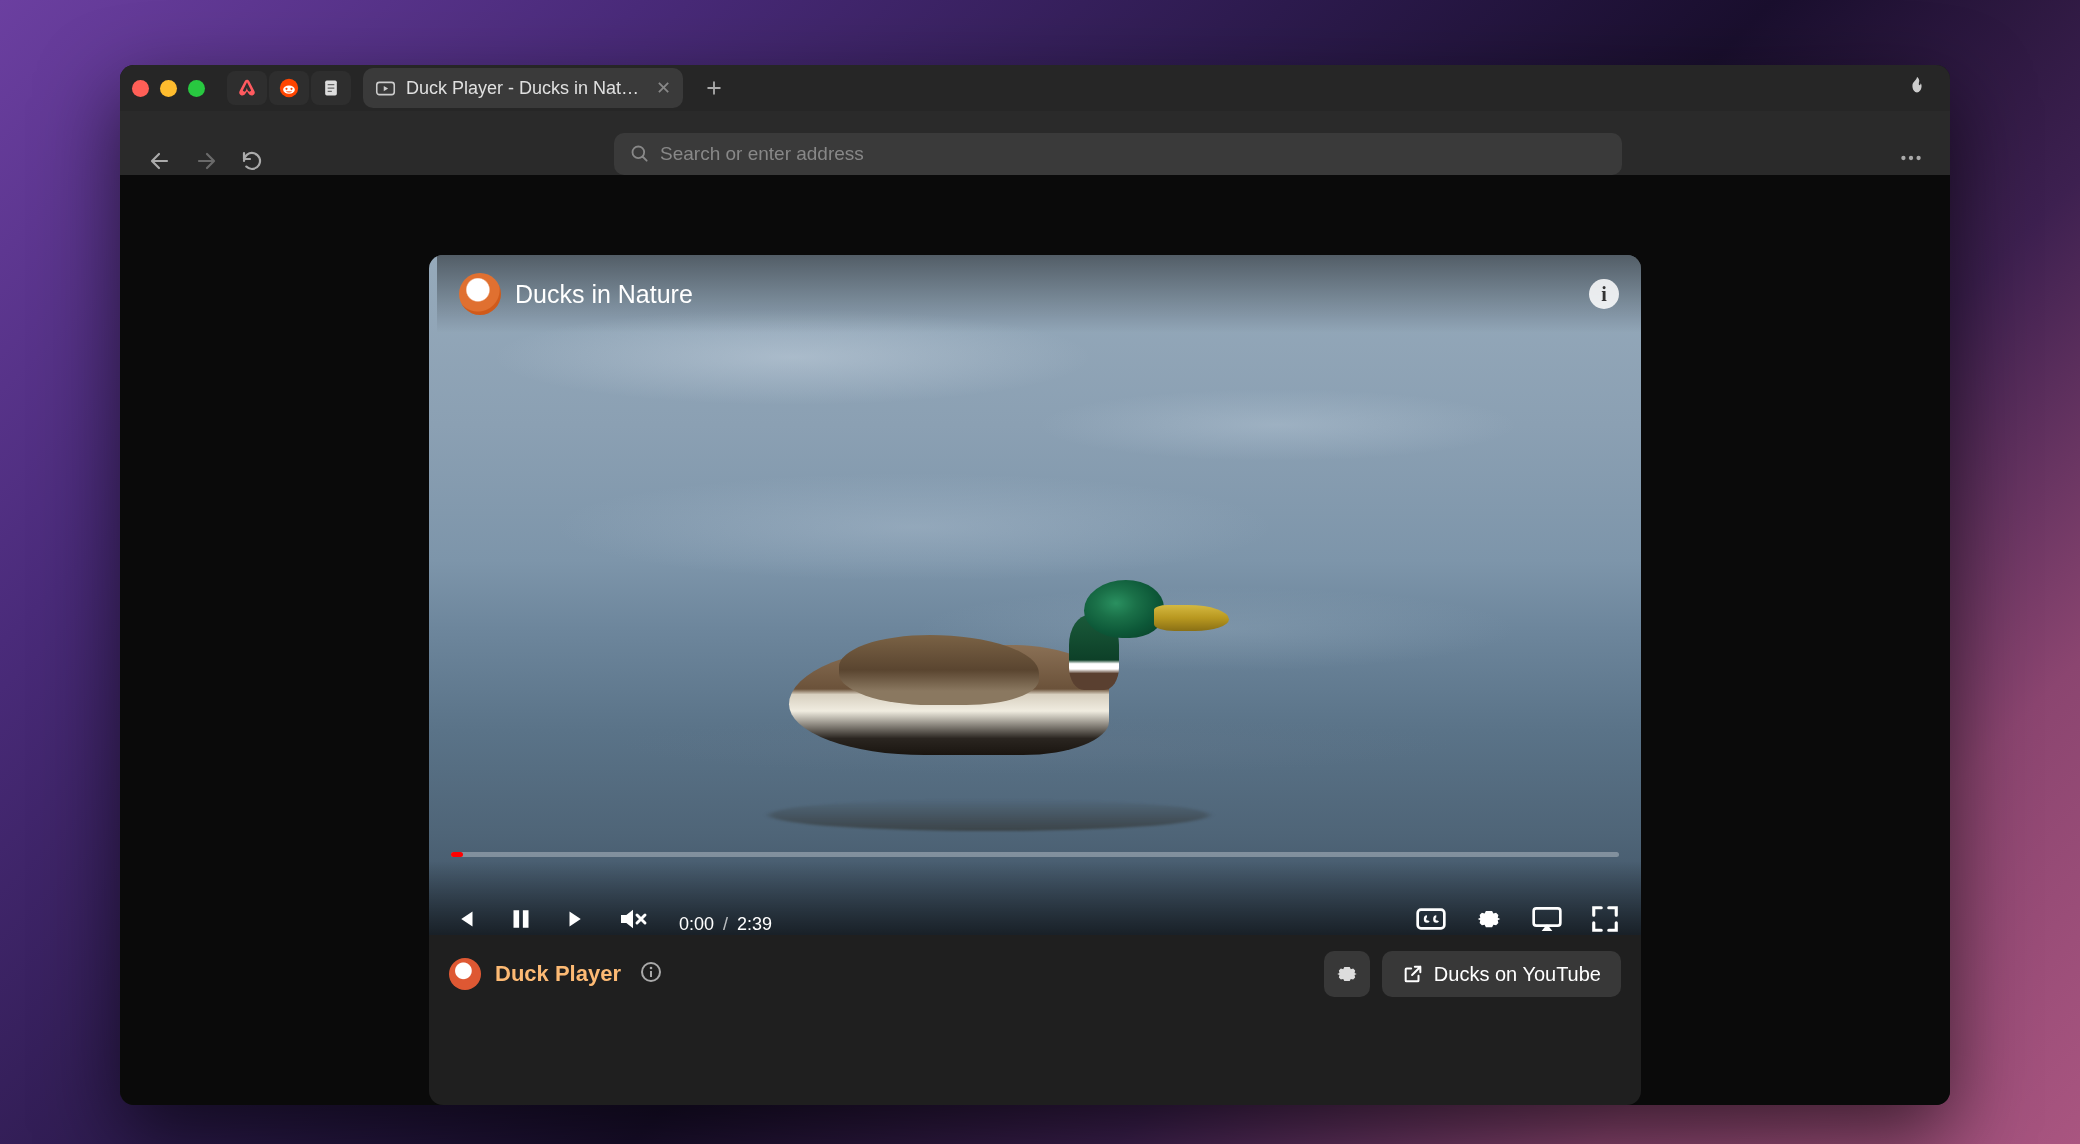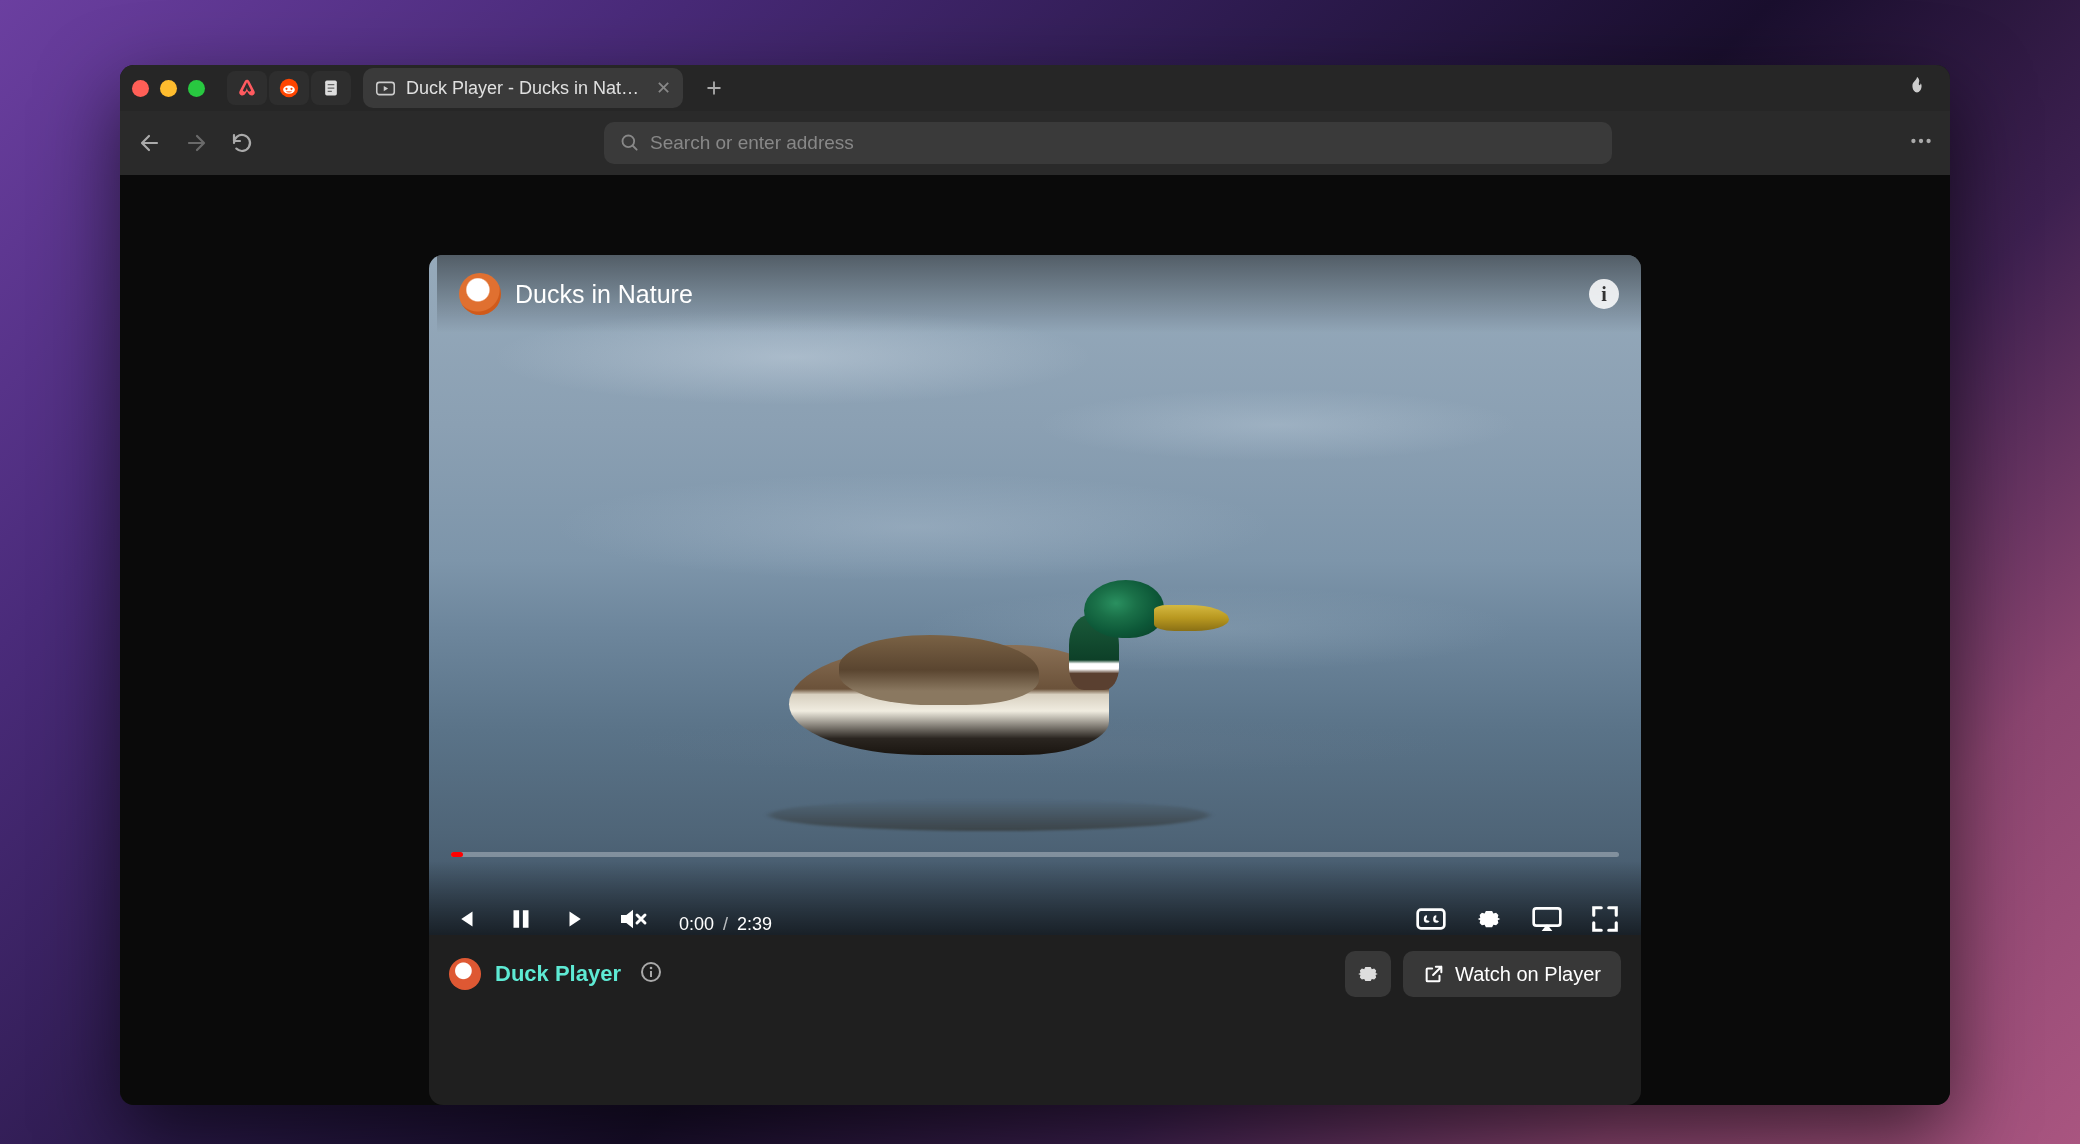--- a/index.html
+++ b/index.html
@@ -63,22 +63,22 @@
 .tab-title { color: #e0e0e0; font-size: 18px; white-space: nowrap; overflow: hidden; text-overflow: ellipsis; }
 .tab-close { color: #888; font-size: 18px; margin-left: 4px; cursor: pointer; }
 .new-tab { width: 34px; height: 34px; display: flex; align-items: center; justify-content: center; margin-left: 6px; color: #888; }
 .flame { margin-left: auto; color: #aaa; padding: 0 10px; }
 
 
 .toolbar {
   height: 64px;
   background: #2a2a2a;
   display: flex;
-  align-items: center;
-  padding: 0 16px;
+  align-items: flex-end;
+  padding: 0 26px;
   gap: 18px;
 }
 .nav-btn { width: 28px; height: 28px; color: #888; display: flex; align-items: center; justify-content: center; }
 .nav-btn.disabled { opacity: 0.5; }
 .address-bar {
   flex: 0 0 1008px;
   margin-left: 330px;
   height: 42px;
   background: #3a3a3a;
   border-radius: 10px;
@@ -224,21 +224,21 @@
 .bottom-bar {
   height: 78px;
   display: flex; align-items: center;
   padding: 0 20px;
   gap: 14px;
 }
 .ddg-logo {
   width: 32px; height: 32px; border-radius: 50%;
   background: radial-gradient(circle at 45% 40%, #fff 0 30%, #de5833 34% 100%);
 }
-.player-name { color: #5eead4; font-size: 22px; font-weight: 600; }
+.player-name { color: #fdba74; font-size: 22px; font-weight: 600; }
 .info-small { color: #aaa; margin-left: 4px; }
 .bottom-right { margin-left: auto; display: flex; gap: 12px; }
 .settings-btn {
   width: 46px; height: 46px; border-radius: 10px;
   background: #383838; display: flex; align-items: center; justify-content: center;
   color: #ddd;
 }
 .watch-btn {
   height: 46px; border-radius: 10px;
   background: #383838; display: flex; align-items: center;
@@ -421,21 +421,21 @@
         <div class="bottom-right">
           <div class="settings-btn">
             <svg width="26" height="26" viewBox="0 0 24 24">
                 <path d="M12 8a4 4 0 100 8 4 4 0 000-8zm9 4l-2-1 .5-2.2-1.8-1.8L15.5 7.5 14.5 5.5h-5L8.5 7.5 6.3 7l-1.8 1.8L5 11l-2 1 2 1-.5 2.2 1.8 1.8 2.2-.5 1 2h5l1-2 2.2.5 1.8-1.8L19 13l2-1z" fill="#ddd"></path>
               </svg>
           </div>
           <div class="watch-btn">
             <svg width="22" height="22" viewBox="0 0 24 24">
                 <path d="M14 4h6v6M20 4l-9 9M18 14v5a1 1 0 01-1 1H5a1 1 0 01-1-1V7a1 1 0 011-1h5" stroke="#fff" stroke-width="2.2" fill="none" stroke-linecap="round" stroke-linejoin="round"></path>
               </svg>
-            <span>Watch on Player</span>
+            <span>Ducks on YouTube</span>
           </div>
         </div>
       </div>
 
     </div>
   </div>
 
 </div>
 
 </body></html>

